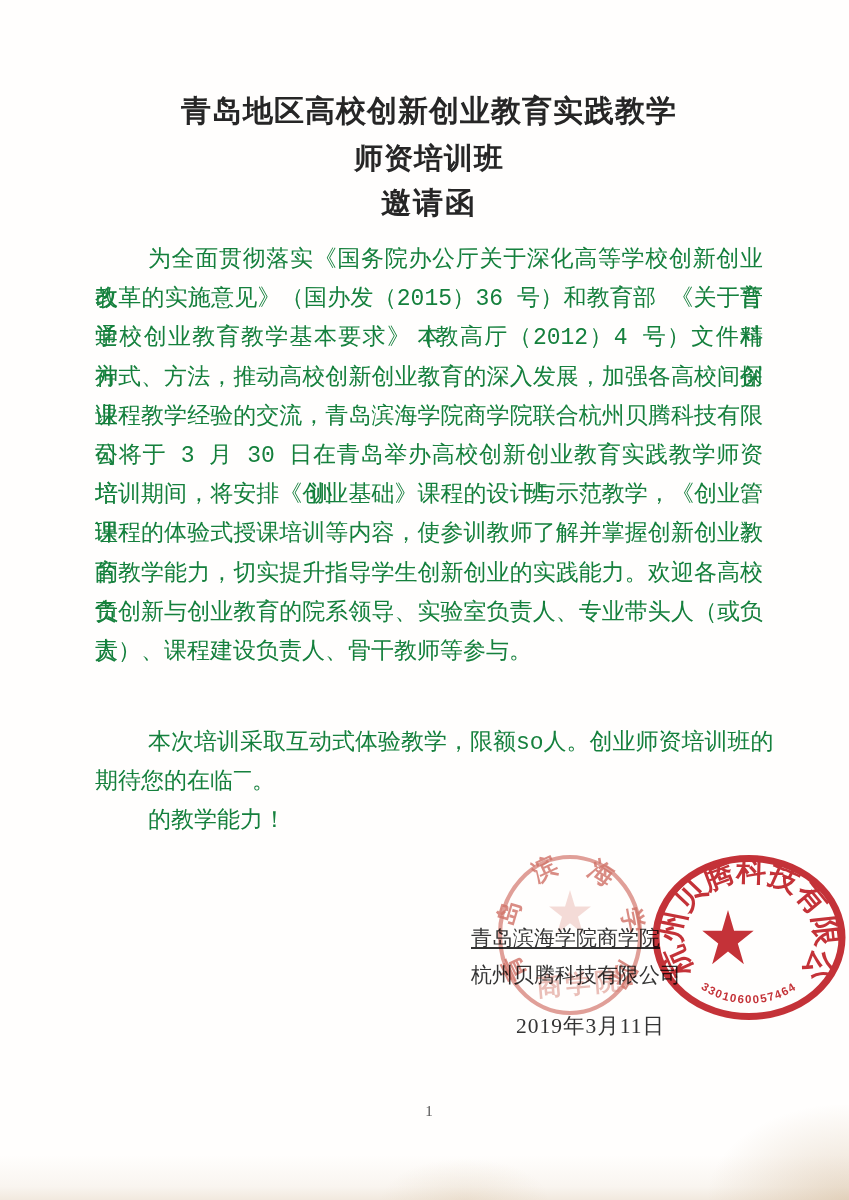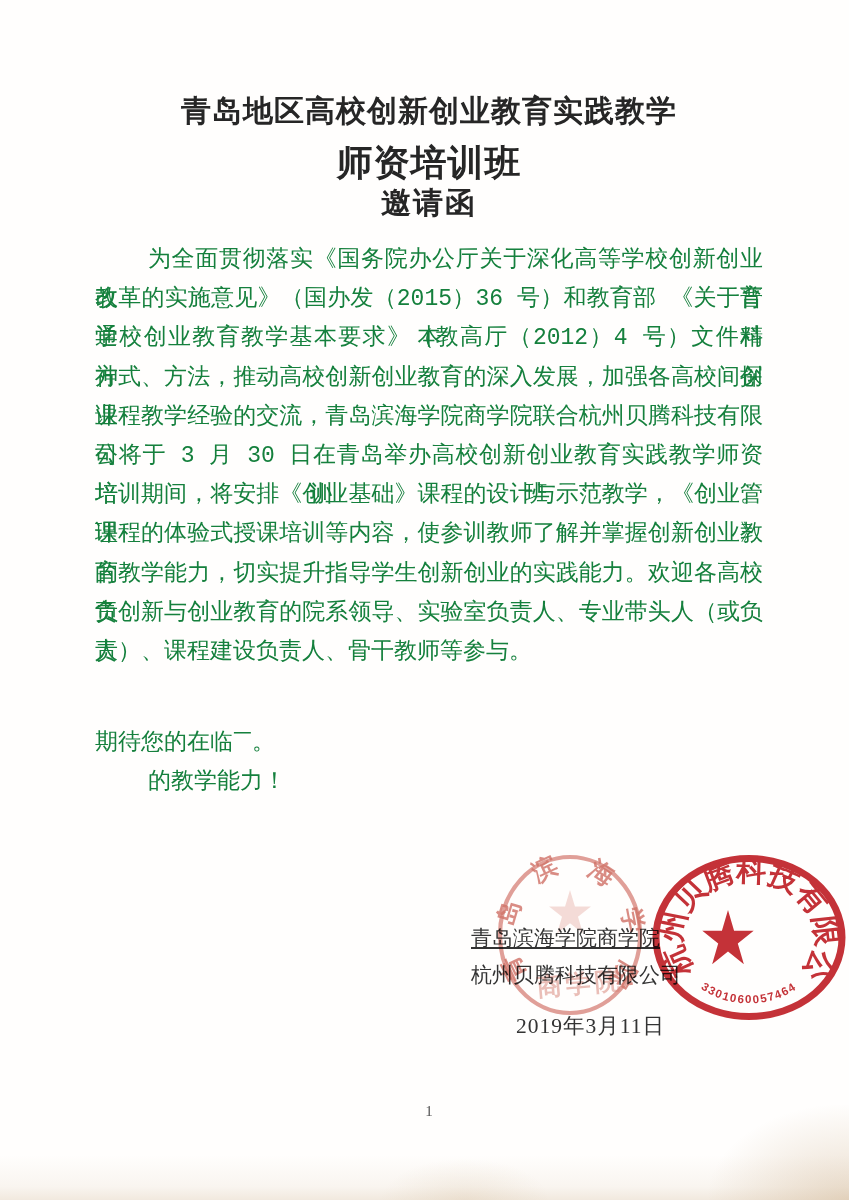--- a/index.html
+++ b/index.html
@@ -4,21 +4,21 @@
 <style>
   html,body{margin:0;padding:0;background:#fff;}
   .page{
     position:relative;width:849px;height:1200px;background:#fffefd;
     overflow:hidden;font-family:"Liberation Serif","DejaVu Serif",serif;
   }
   
   .title-block{position:absolute;left:95px;top:91px;width:668px;color:#262626;}
   .title-line{position:absolute;left:0;width:100%;text-align:center;font-weight:600;white-space:nowrap;}
   .t1{top:0;font-size:30px;letter-spacing:1px;}
-  .t2{top:48px;font-size:36px;letter-spacing:1px;}
+  .t2{top:48px;font-size:29px;letter-spacing:1px;}
   .t3{top:92px;font-size:30px;letter-spacing:2px;}
   
   .bodytext{position:absolute;left:95px;width:668px;color:#15803d;font-size:23px;font-family:Liberation Mono, monospace;}
   .p1{top:241px;}
   .p2{top:724px;}
   .line{line-height:39.2px;height:39.2px;white-space:nowrap;}
   .jl{text-align:justify;text-align-last:justify;white-space:normal;}
   .indent{text-indent:2.3em;}
   .raised{position:relative;top:-9px;font-size:19px;}
   
@@ -60,20 +60,21 @@
     <div class="line jl">课程教学经验的交流，青岛滨海学院商学院联合杭州贝腾科技有限公</div>
     <div class="line jl">司将于 3 月 30 日在青岛举办高校创新创业教育实践教学师资培训班。</div>
     <div class="line jl">培训期间，将安排《创业基础》课程的设计与示范教学，《创业管理》</div>
     <div class="line jl">课程的体验式授课培训等内容，使参训教师了解并掌握创新创业教育</div>
     <div class="line jl">的教学能力，切实提升指导学生创新创业的实践能力。欢迎各高校负</div>
     <div class="line jl">责创新与创业教育的院系领导、实验室负责人、专业带头人（或负责</div>
     <div class="line">人）、课程建设负责人、骨干教师等参与。</div>
   </div>
 
   <div class="bodytext p2">
+    <div class="line indent">本次培训采取互动式体验教学，限额so人。创业师资培训班的</div>
     <div class="line"><span>期待您的在临</span><span class="raised">一</span><span>。</span></div>
     <div class="line indent">的教学能力！</div>
   </div>
 
   <div class="sig sig-org1">青岛滨海学院商学院</div>
   <div class="sig sig-org2">杭州贝腾科技有限公司</div>
   <div class="sig sig-date">2019年3月11日</div>
 
   <svg class="seal seal-left" viewBox="0 0 175 175" width="175" height="175">
     <ellipse cx="85" cy="87" rx="70" ry="78" fill="none" stroke="rgba(191,60,45,0.68)" stroke-width="4.2"></ellipse>

